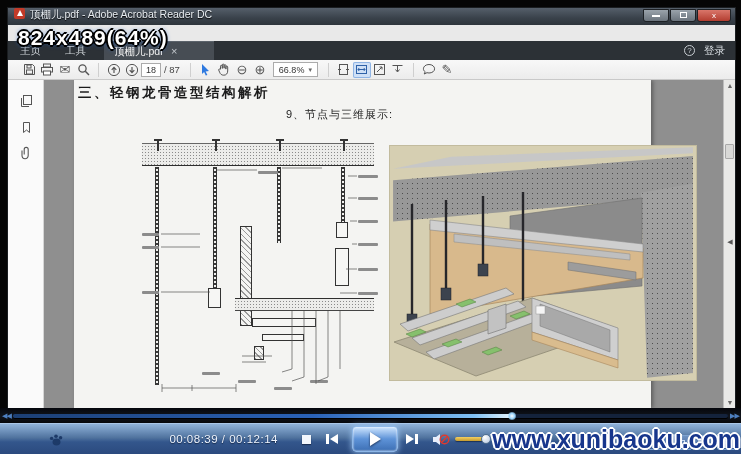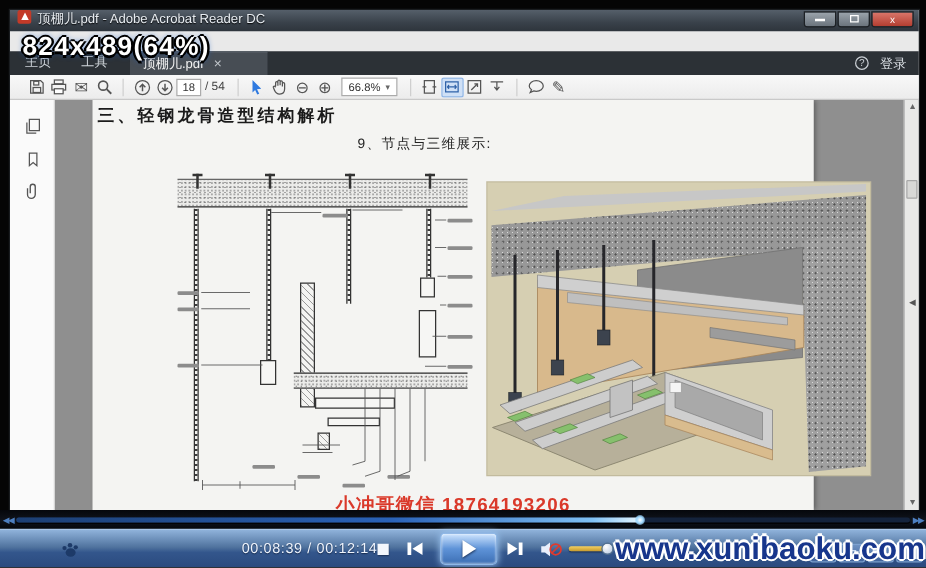--- a/index.html
+++ b/index.html
@@ -181,21 +181,21 @@
             <path d="M7 10V4.6M4.7 6.8 7 4.4l2.3 2.4" fill="none" stroke="#555" stroke-width="1.2"></path>
           </svg>
       </span>
       <span class="tb">
         <svg width="14" height="14" viewBox="0 0 14 14">
             <circle cx="7" cy="7" r="5.6" fill="none" stroke="#555"></circle>
             <path d="M7 4v5.4M4.7 7.2 7 9.6l2.3-2.4" fill="none" stroke="#555" stroke-width="1.2"></path>
           </svg>
       </span>
       <input class="page-input" value="18" style="">
-      <span class="page-total">/ 54</span>
+      <span class="page-total">/ 87</span>
       <span class="tb-sep"></span>
       <span class="tb">
         <svg width="11" height="13" viewBox="0 0 11 13">
             <path d="M2 1 9 8 5.6 8.4 7.4 12 5.8 12.6 4.1 9 2 11z" fill="#2f7ae0"></path>
           </svg>
       </span>
       <span class="tb">
         <svg width="13" height="13" viewBox="0 0 13 13">
             <path d="M3.5 6V3.2a.9.9 0 0 1 1.8 0V5.6M5.3 5.2V2a.9.9 0 0 1 1.8 0v3.2M7.1 5.2V2.6a.9.9 0 0 1 1.8 0V6M8.9 6.2V4a.9.9 0 0 1 1.8 0v4c0 2.6-1.6 4.2-3.9 4.2S3.3 11 2.6 9.2L1.7 7c-.3-.8.8-1.4 1.4-.7l.4.5" fill="none" stroke="#555" stroke-width="1"></path>
           </svg>
@@ -345,21 +345,20 @@
             </g>
             <polygon points="98,164 116,158 116,182 98,188" fill="#c2c2c2" stroke="#707070" stroke-width="0.6"></polygon>
             <polygon points="142,152 228,182 228,214 142,186" fill="#cfcfcf" stroke="#8a8a8a" stroke-width="0.7"></polygon>
             <polygon points="150,158 220,184 220,206 150,180" fill="#a9a9a9" stroke="#777" stroke-width="0.5"></polygon>
             <rect x="146" y="160" width="9" height="8" fill="#f5f5f5" stroke="#999" stroke-width="0.5"></rect>
             <polygon points="142,186 228,214 228,222 142,194" fill="#d9bc8e" stroke="#a8865c" stroke-width="0.6"></polygon>
             <polygon points="178,116 246,126 246,134 178,124" fill="#9c9c9c" stroke="#6e6e6e" stroke-width="0.5"></polygon>
           </svg>
         </div>
 
-        <div class="contact-red">小冲哥微信 18764193206</div>
       </div>
 
       <div class="scrollbar">
         <span class="sb-arrow" style="top:2px">▲</span>
         <div class="sb-thumb"></div>
         <span class="panel-handle">◀</span>
         <span class="sb-arrow" style="bottom:2px">▼</span>
       </div>
     </div>
   </div>
@@ -380,21 +379,21 @@
     <div class="ctl" style="left:48px; top:7px">
       <svg width="17" height="17" viewBox="0 0 17 17">
           <g fill="#1d3a68">
             <ellipse cx="8.5" cy="11" rx="4" ry="3.4"></ellipse>
             <circle cx="3.6" cy="7.4" r="1.7"></circle>
             <circle cx="8" cy="5.2" r="1.8"></circle>
             <circle cx="12.6" cy="6.8" r="1.7"></circle>
           </g>
         </svg>
     </div>
-    <div class="ctl" style="left:172px; top:9px; width:130px; justify-content:flex-end">
+    <div class="ctl" style="left:148px; top:9px; width:130px; justify-content:flex-end">
       <span class="time-text">00:08:39 / 00:12:14</span>
     </div>
     <div class="ctl" style="left:302px; top:11px">
         <span class="stop-sq"></span>
       </div>
     <div class="ctl" style="left:326px; top:10px; gap:1px">
       <span class="bar-v"></span>
         <span class="tri-sm" style="border-right:8px solid #fff"></span>
     </div>
     <div class="ctl play-btn">

